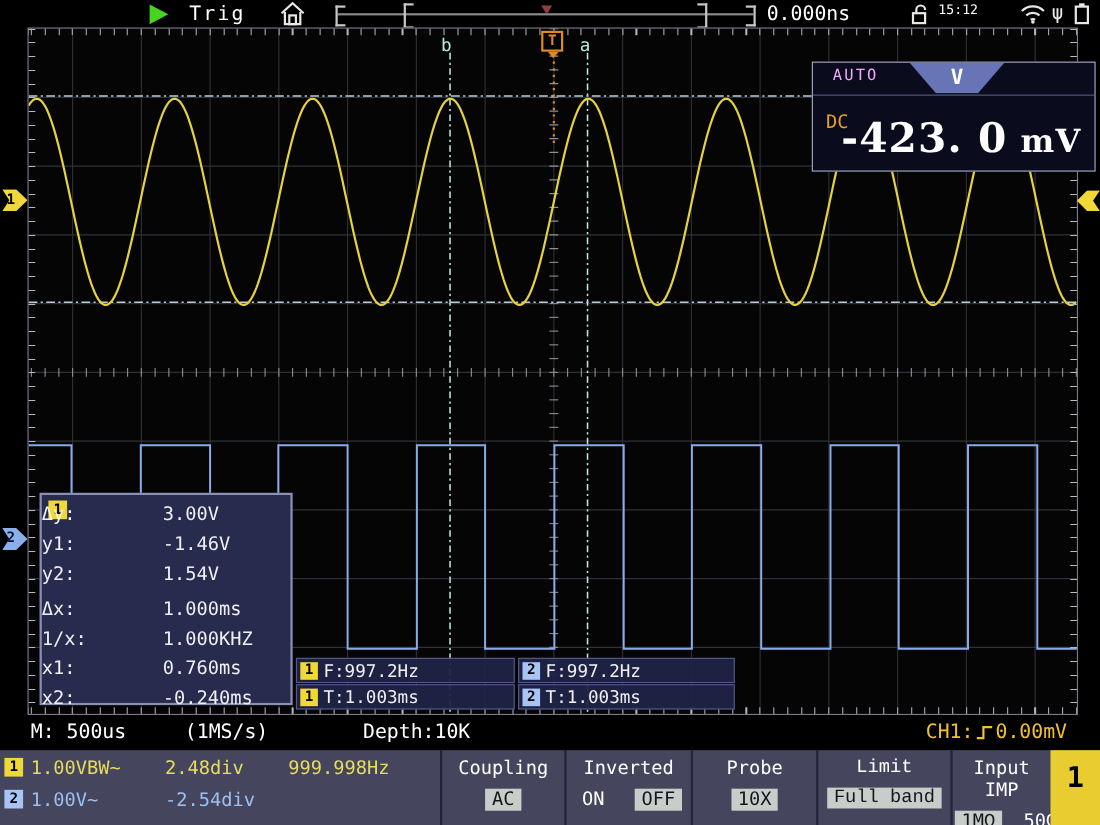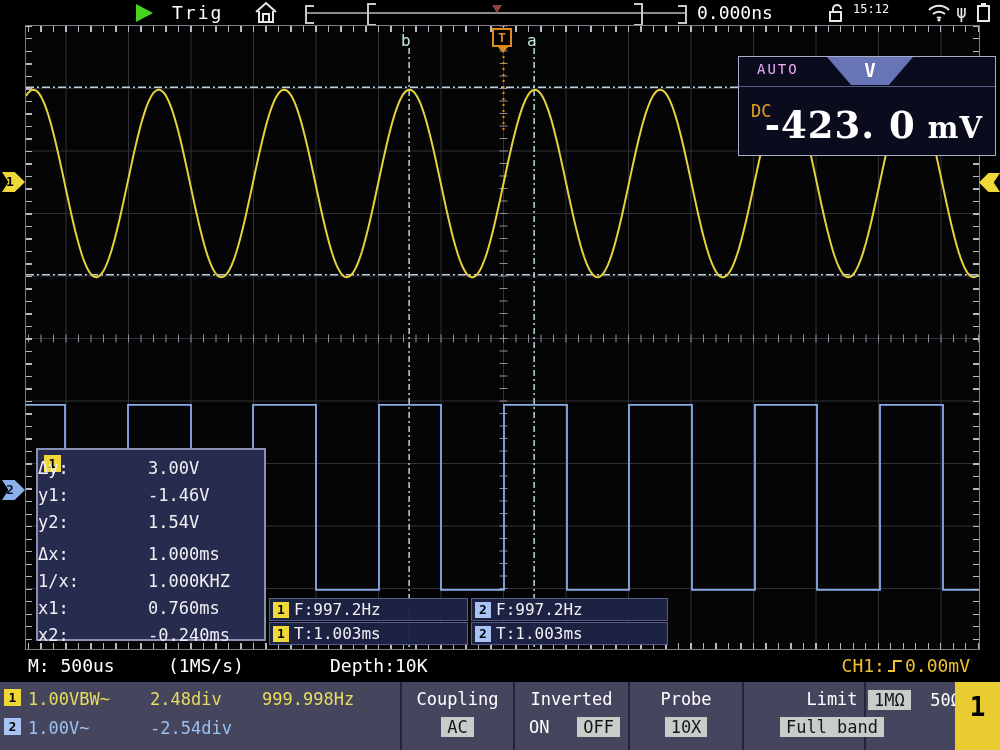--- a/index.html
+++ b/index.html
@@ -434,25 +434,26 @@
       <div class="menu-label">Inverted</div>
       <div class="menu-btns">
         <span class="mbtn">ON</span>
         <span class="mbtn active">OFF</span>
       </div>
     </div>
     <div class="menu-col" style="left:630px;width:112px;">
       <div class="menu-label">Probe</div>
       <div class="menu-btns"><span class="mbtn active">10X</span></div>
     </div>
-    <div class="menu-col" style="left:772px;width:120px;">
+    <div class="menu-col" style="left:744px;width:120px;font-family:Liberation Mono, monospace;">
       <div class="menu-label">Limit</div>
       <div class="menu-btns"><span class="mbtn active">Full band</span></div>
     </div>
     <div class="menu-col" style="left:866px;width:89px;">
+      <div class="menu-label">Input IMP</div>
       <div class="menu-btns" style="white-space:nowrap;">
         <span class="mbtn active" style="margin:0 2px;">1MΩ</span>
         <span class="mbtn" style="margin:0 2px;">50Ω</span>
       </div>
     </div>
     <div id="side-tab">1</div>
   </div>
 
 </div>
 

